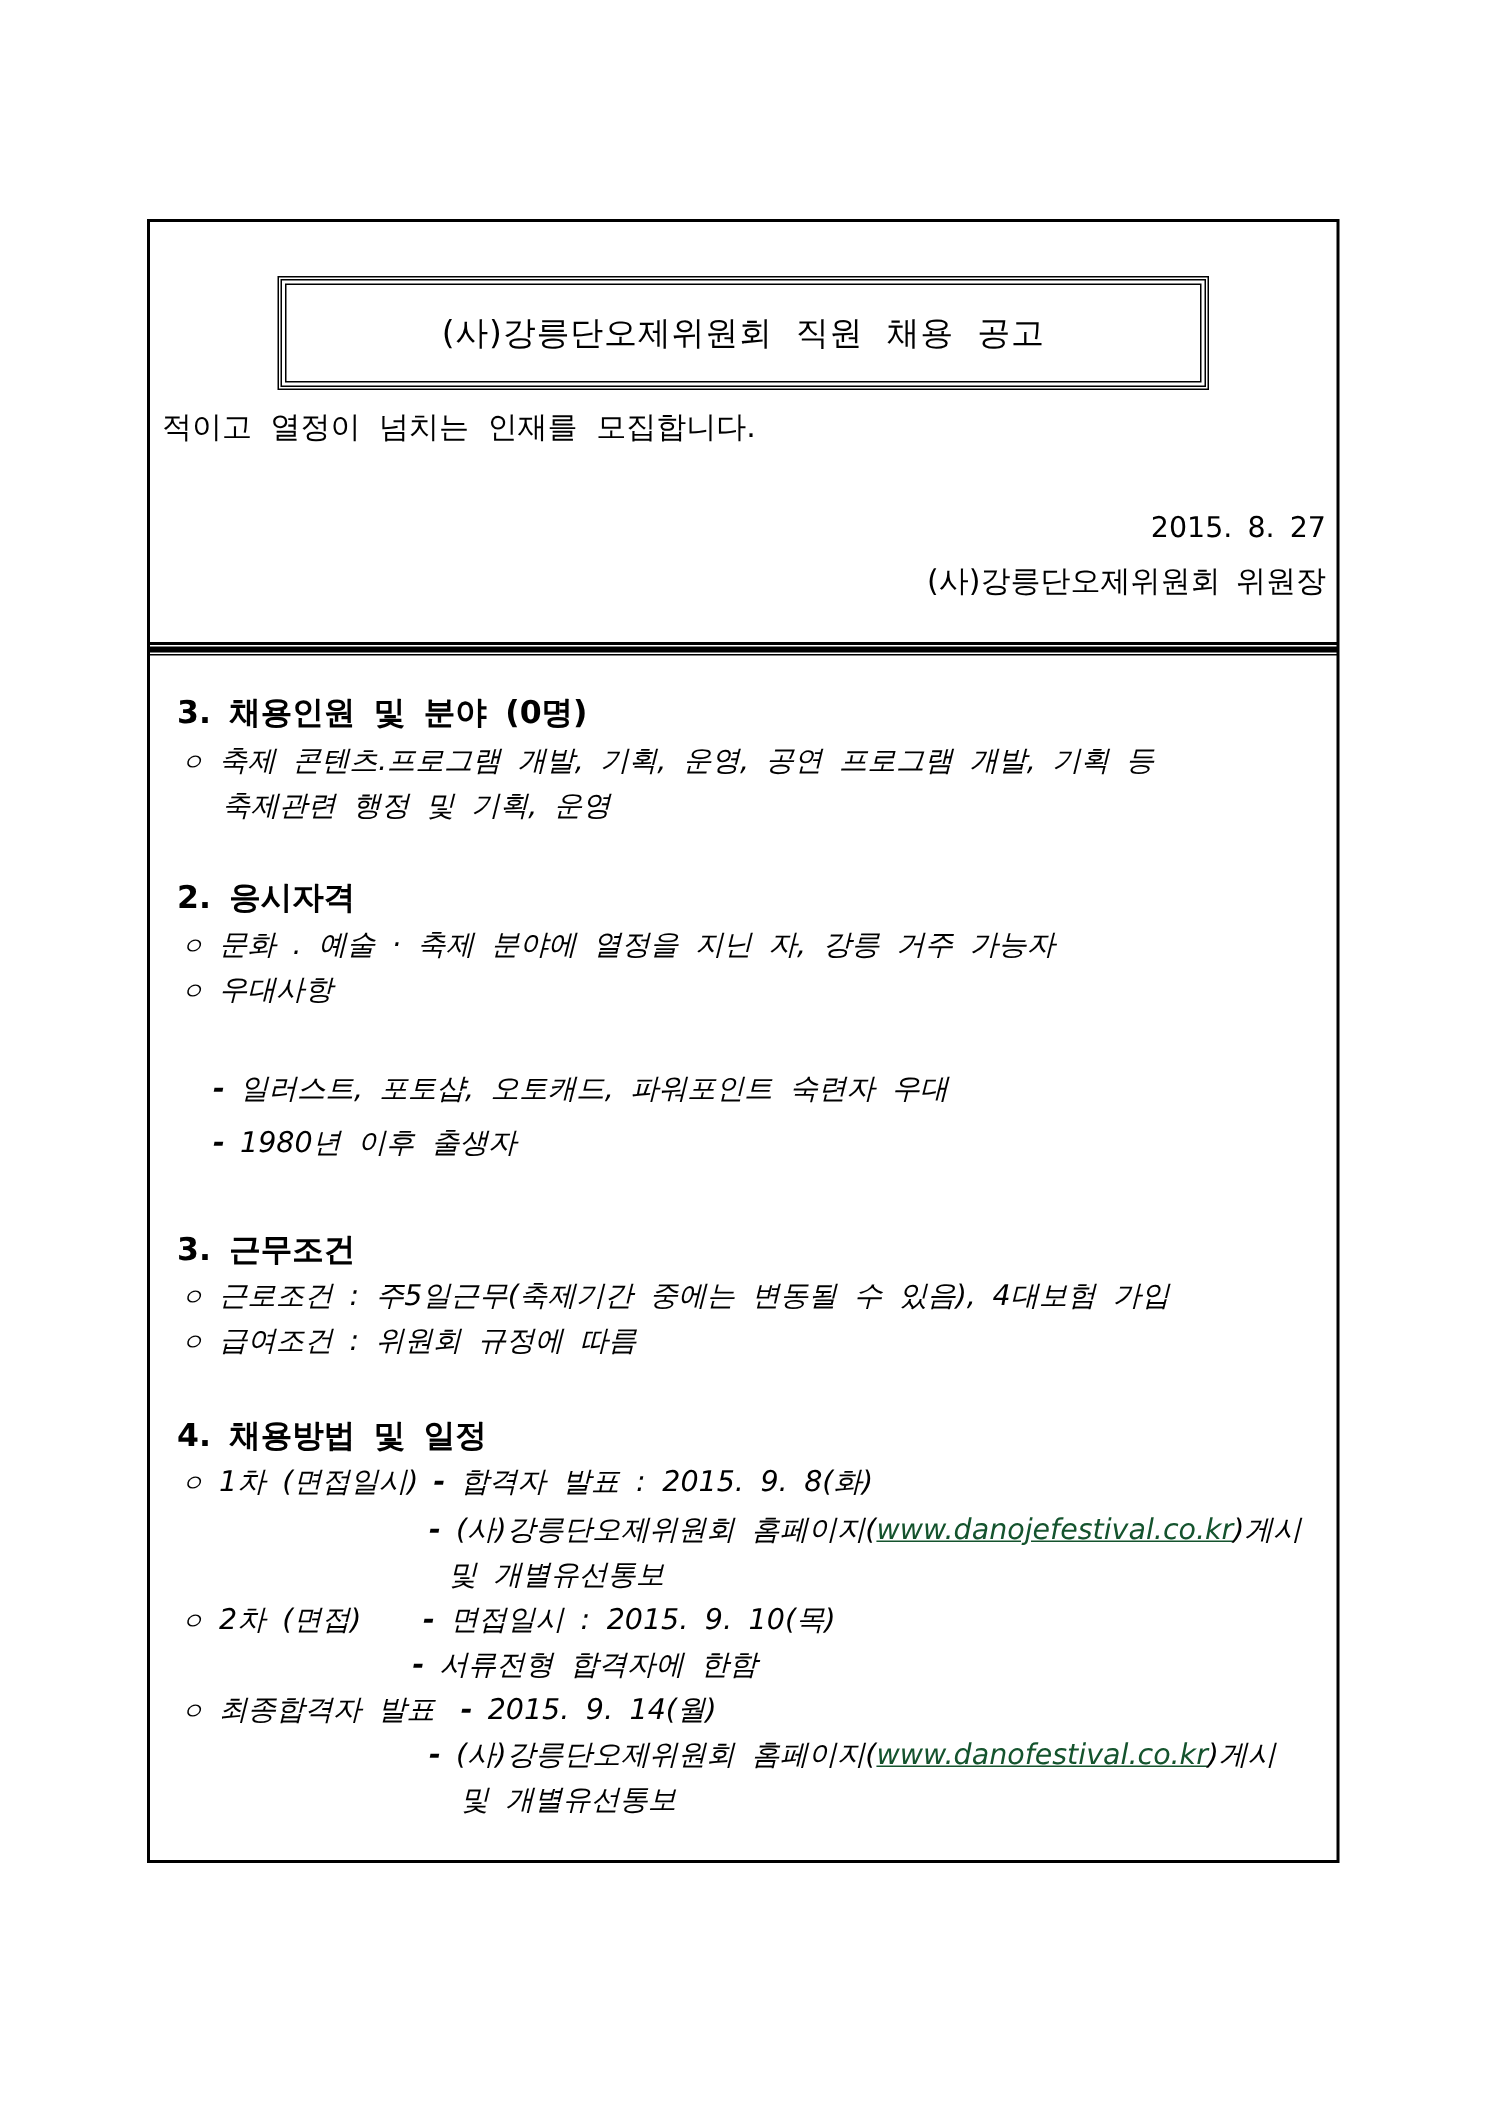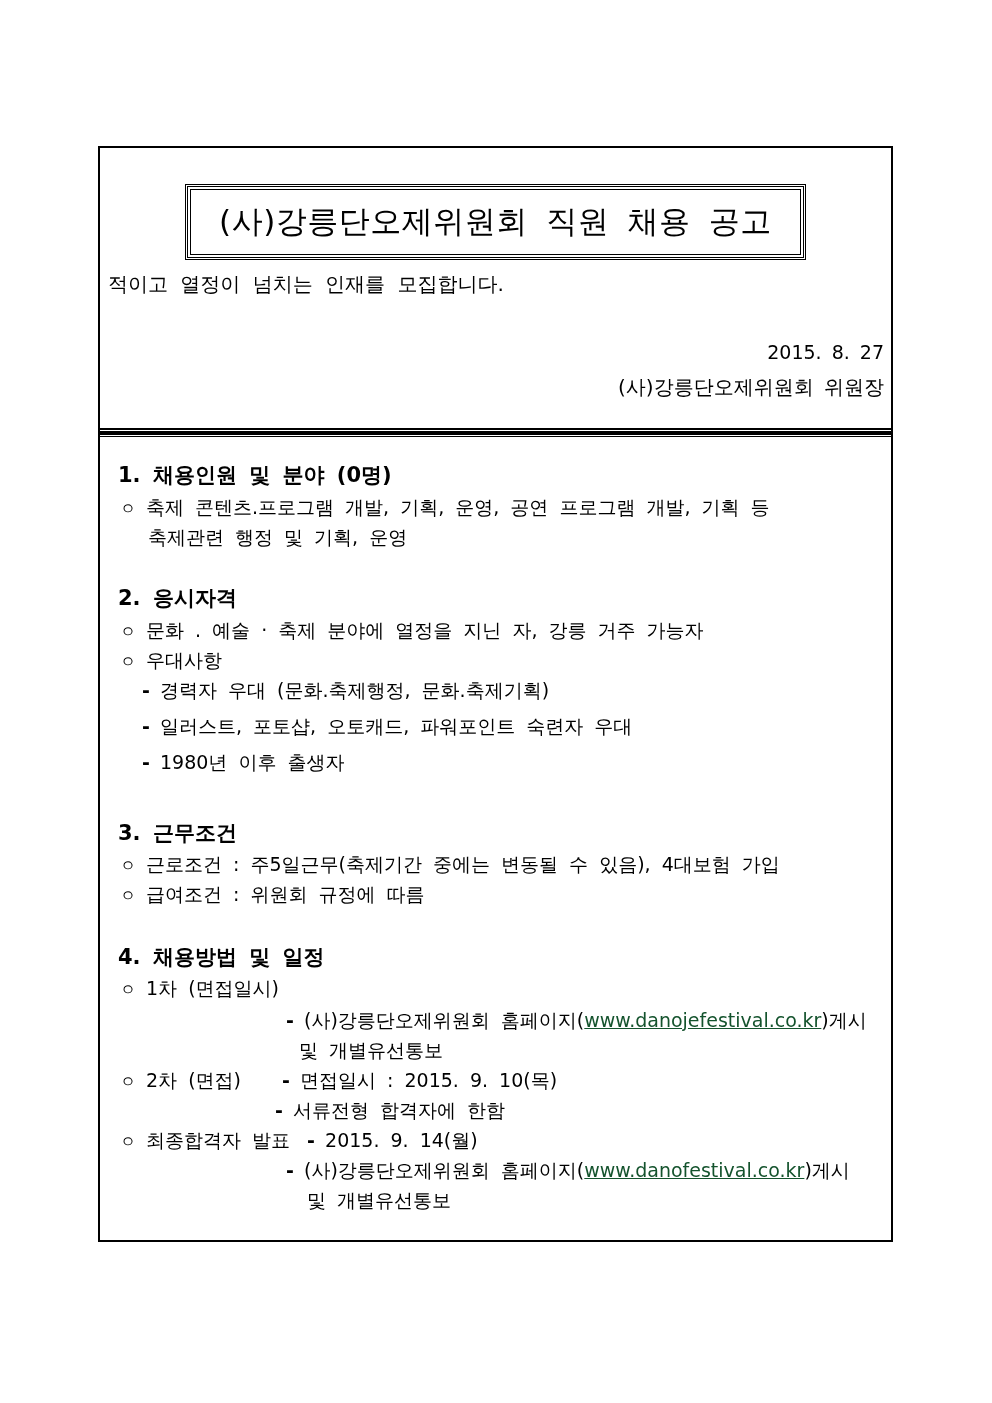--- a/index.html
+++ b/index.html
@@ -15,21 +15,21 @@
 
     .title-box {
       position: absolute; left: 185px; top: 184px; width: 621px; height: 76px;
       border: 3px double #000;
       padding: 2px;
     }
     .title-inner {
       width: 100%; height: 100%;
       border: 1px solid #000;
       display: flex; align-items: center; justify-content: center;
-      font-size: 31px; letter-spacing: 0.5px; word-spacing: 8px;
+      font-size: 22px; letter-spacing: 0.5px; word-spacing: 8px;
       font-family: "DejaVu Sans", sans-serif;
     }
 
     .intro {
       position: absolute; left: 108px; top: 267px; width: 778px;
       font-size: 20px; line-height: 35px; word-spacing: 6px;
       text-align: justify;
     }
     .intro .indent { padding-left: 10px; }
 
@@ -45,21 +45,21 @@
     .separator { position: absolute; left: 99px; width: 793px; background: #000; }
     .sep-1 { top: 428px; height: 2px; }
     .sep-2 { top: 431px; height: 4px; }
     .sep-3 { top: 436px; height: 1px; }
 
     .section-title {
       position: absolute; left: 118px;
       font-size: 21px; font-weight: bold; line-height: 28px; word-spacing: 5px;
     }
     .line {
-      position: absolute; font-size: 19px; line-height: 26px; word-spacing: 5px; white-space: nowrap;
+      position: absolute; font-size: 19px; line-height: 26px; word-spacing: 5px; white-space: nowrap; font-style: italic;
     }
     .bullet { display: inline-block; width: 26px; font-size: 16px; }
     .dash { display: inline-block; width: 18px; font-weight: bold; }
 
     a.link { color: #14532d; text-decoration: underline; }
   </style>
 </head>
 <body>
 
 <div class="page">
@@ -74,55 +74,55 @@
     <div>적이고 열정이 넘치는 인재를 모집합니다.</div>
   </div>
 
   <div class="date-line">2015. 8. 27</div>
   <div class="signer-line">(사)강릉단오제위원회 위원장</div>
 
   <div class="separator sep-1"></div>
   <div class="separator sep-2"></div>
   <div class="separator sep-3"></div>
 
-  <div class="section-title" style="top:461px;">1. 채용인원 및 분야 (0명)</div>
+  <div class="section-title" style="top:461px;">3. 채용인원 및 분야 (0명)</div>
   <div class="line" style="left:120px; top:494px;">
     <span class="bullet">ㅇ</span><span>축제 콘텐츠.프로그램 개발, 기획, 운영, 공연 프로그램 개발, 기획 등</span>
   </div>
   <div class="line" style="left:148px; top:524px;">축제관련 행정 및 기획, 운영</div>
 
   <div class="section-title" style="top:584px;">2. 응시자격</div>
   <div class="line" style="left:120px; top:617px;">
     <span class="bullet">ㅇ</span><span>문화 . 예술 · 축제 분야에 열정을 지닌 자, 강릉 거주 가능자</span>
   </div>
   <div class="line" style="left:120px; top:647px;">
     <span class="bullet">ㅇ</span><span>우대사항</span>
-  </div>
-  <div class="line" style="left:142px; top:677px;">
-    <span class="dash">-</span><span>경력자 우대 (문화.축제행정, 문화.축제기획)</span>
   </div>
   <div class="line" style="left:142px; top:713px;">
     <span class="dash">-</span><span>일러스트, 포토샵, 오토캐드, 파워포인트 숙련자 우대</span>
   </div>
   <div class="line" style="left:142px; top:749px;">
     <span class="dash">-</span><span>1980년 이후 출생자</span>
   </div>
 
   <div class="section-title" style="top:819px;">3. 근무조건</div>
   <div class="line" style="left:120px; top:851px;">
     <span class="bullet">ㅇ</span><span>근로조건 : 주5일근무(축제기간 중에는 변동될 수 있음), 4대보험 가입</span>
   </div>
   <div class="line" style="left:120px; top:881px;">
     <span class="bullet">ㅇ</span><span>급여조건 : 위원회 규정에 따름</span>
   </div>
 
   <div class="section-title" style="top:943px;">4. 채용방법 및 일정</div>
 
   <div class="line" style="left:120px; top:975px;">
     <span class="bullet">ㅇ</span><span>1차 (면접일시)</span>
+  </div>
+  <div class="line" style="left:289px; top:975px;">
+    <span class="dash">-</span><span>합격자 발표 : 2015. 9. 8(화)</span>
   </div>
   <div class="line" style="left:286px; top:1007px;">
     <span class="dash">-</span><span>(사)강릉단오제위원회 홈페이지(</span><a class="link">www.danojefestival.co.kr</a><span>)게시</span>
   </div>
   <div class="line" style="left:299px; top:1037px;">및 개별유선통보</div>
 
   <div class="line" style="left:120px; top:1067px;">
     <span class="bullet">ㅇ</span><span>2차 (면접)</span>
   </div>
   <div class="line" style="left:282px; top:1067px;">

